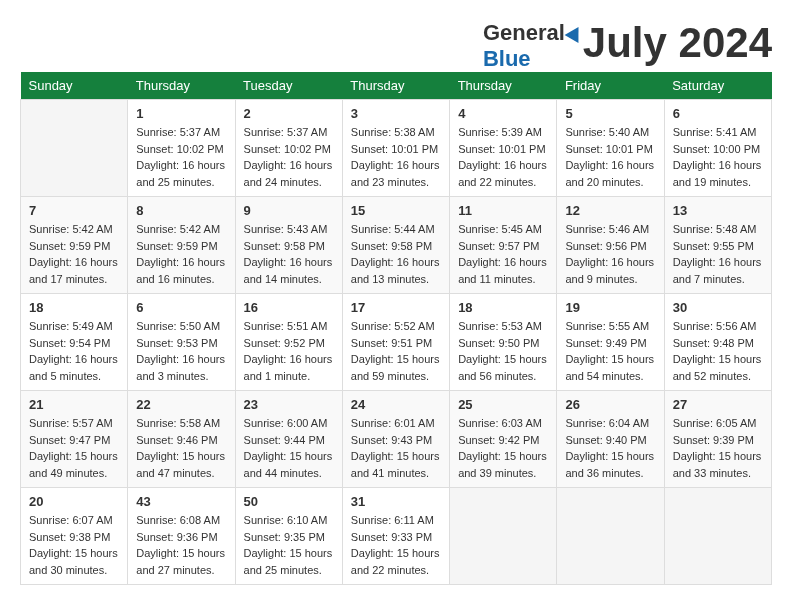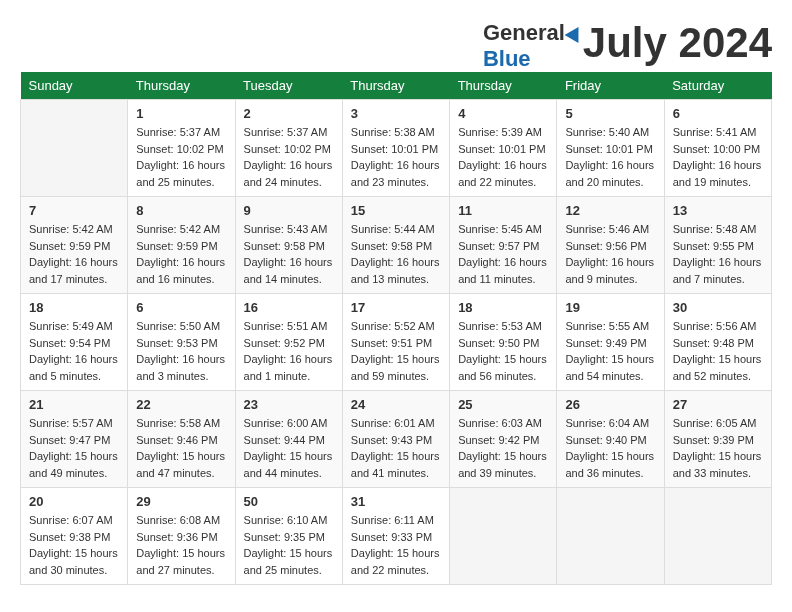--- a/index.html
+++ b/index.html
@@ -244,21 +244,21 @@
           <div class="day-number">27</div>
           <div class="day-info">Sunrise: 6:05 AM<br>Sunset: 9:39 PM<br>Daylight: 15 hours<br>and 33 minutes.</div>
         </td>
       </tr>
       <tr>
         <td>
           <div class="day-number">20</div>
           <div class="day-info">Sunrise: 6:07 AM<br>Sunset: 9:38 PM<br>Daylight: 15 hours<br>and 30 minutes.</div>
         </td>
         <td>
-          <div class="day-number">29</div>
+          <div class="day-number">43</div>
           <div class="day-info">Sunrise: 6:08 AM<br>Sunset: 9:36 PM<br>Daylight: 15 hours<br>and 27 minutes.</div>
         </td>
         <td>
           <div class="day-number">50</div>
           <div class="day-info">Sunrise: 6:10 AM<br>Sunset: 9:35 PM<br>Daylight: 15 hours<br>and 25 minutes.</div>
         </td>
         <td>
           <div class="day-number">31</div>
           <div class="day-info">Sunrise: 6:11 AM<br>Sunset: 9:33 PM<br>Daylight: 15 hours<br>and 22 minutes.</div>
         </td>

